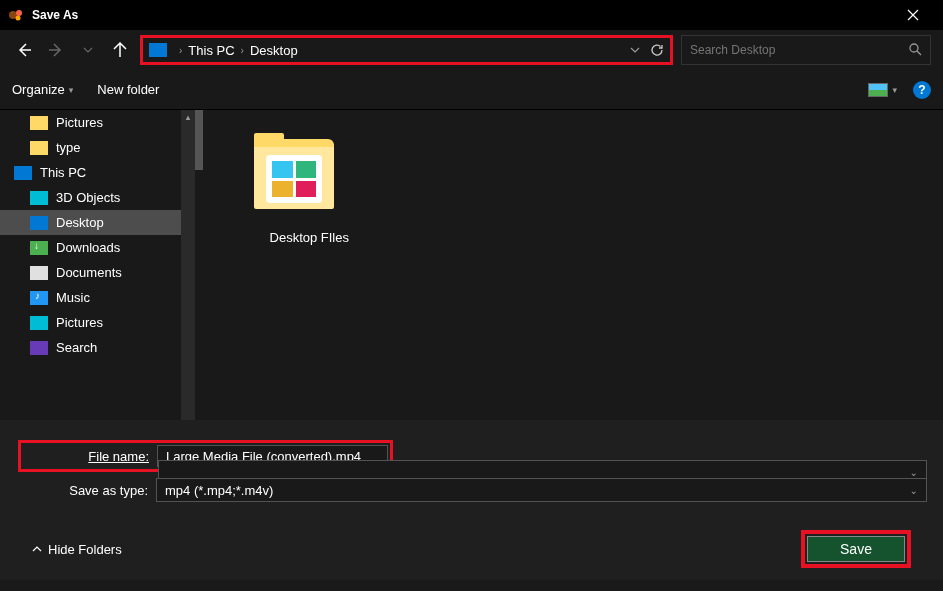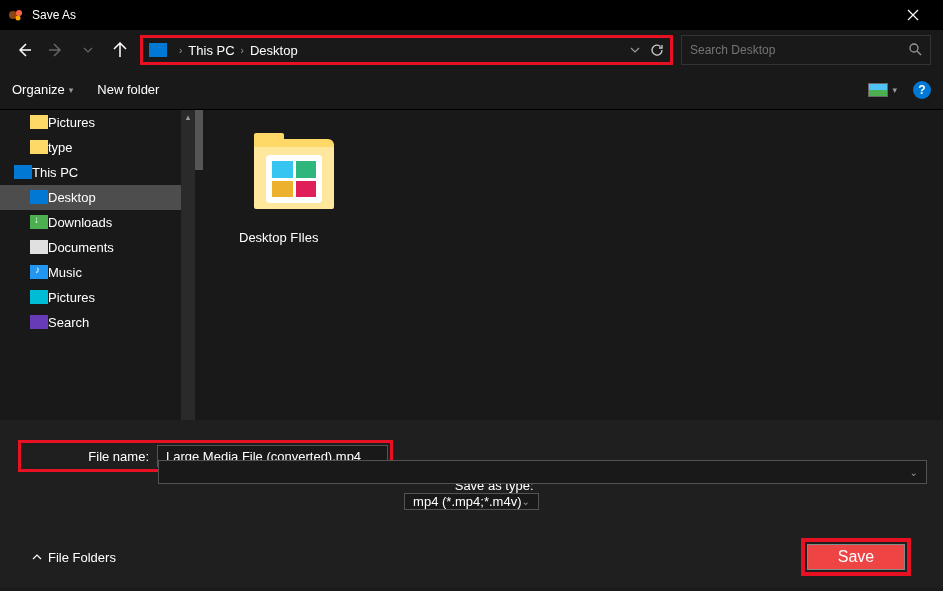--- a/index.html
+++ b/index.html
@@ -1,17 +1,17 @@
 <!DOCTYPE html>
 <html><head>
 <meta charset="utf-8">
 <style>
 * { margin: 0; padding: 0; box-sizing: border-box; font-family: "Segoe UI", Arial, sans-serif; }
 body { background: #1a1a1a; width: 943px; height: 591px; overflow: hidden; color: #fff; font-size: 13px; }
-.titlebar { height: 30px; background: #000; display: flex; align-items: center; padding: 0 8px; }
+.titlebar { height: 30px; background: #000; display: flex; align-items: center; padding: 0 8px; font-weight: bold; }
 .titlebar-icon { width: 16px; height: 16px; margin-right: 8px; }
 .titlebar-title { flex: 1; font-size: 12px; }
 .titlebar-close { width: 45px; height: 30px; display: flex; align-items: center; justify-content: center; cursor: pointer; }
 .navbar { height: 40px; background: #191919; display: flex; align-items: center; padding: 0 12px; gap: 8px; }
 .nav-btn { width: 24px; height: 24px; display: flex; align-items: center; justify-content: center; color: #fff; cursor: pointer; }
 .nav-btn.disabled { color: #666; }
 .breadcrumb-wrap { flex: 1; height: 30px; border: 3px solid #e81123; display: flex; align-items: center; padding: 0 6px; background: #191919; }
 .bc-icon { width: 18px; height: 14px; background: #0078d4; margin-right: 6px; }
 .bc-sep { margin: 0 6px; color: #999; font-size: 10px; }
 .bc-item { color: #fff; cursor: pointer; }
@@ -21,38 +21,38 @@
 .search-icon { color: #999; }
 .toolbar { height: 40px; background: #191919; display: flex; align-items: center; padding: 0 12px; gap: 24px; border-bottom: 1px solid #000; }
 .toolbar-item { color: #fff; cursor: pointer; display: flex; align-items: center; gap: 4px; }
 .toolbar-right { margin-left: auto; display: flex; gap: 16px; align-items: center; }
 .view-btn { width: 20px; height: 14px; background: linear-gradient(#4fc3f7 50%, #4caf50 50%); border: 1px solid #666; }
 .help-btn { width: 18px; height: 18px; border-radius: 50%; background: #0078d4; color: #fff; display: flex; align-items: center; justify-content: center; font-size: 12px; font-weight: bold; }
 .body { display: flex; height: 310px; background: #191919; }
 .sidebar { width: 195px; background: #191919; overflow-y: auto; position: relative; }
 .sidebar-scroll { position: absolute; right: 0; top: 0; width: 14px; height: 100%; background: #2a2a2a; }
 .sidebar-scroll-up { width:14px; height:14px; display:flex; align-items:center; justify-content:center; background:#2a2a2a; color:#999; font-size:9px;}
-.tree-item { display: flex; align-items: flex-start; padding: 5px 8px 5px 30px; cursor: pointer; color: #fff; }
+.tree-item { display: flex; align-items: flex-end; padding: 5px 8px 5px 30px; gap: 8px; cursor: pointer; color: #fff; }
 .tree-item.l0 { padding-left: 14px; }
 .tree-item.selected { background: #4d4d4d; }
 .ti-icon { width: 18px; height: 14px; flex-shrink: 0; }
 .ic-folder { background: #ffd968; }
 .ic-pc { background: #0078d4; }
 .ic-3d { background: #00bcd4; }
 .ic-desktop { background: #0078d4; }
 .ic-doc { background: #e0e0e0; }
 .ic-down { background: #4caf50; position:relative; }
 .ic-down::after{content:"↓"; position:absolute; color:#fff; font-size:10px; left:4px; top:-1px;}
 .ic-music { background: #2196f3; position:relative;}
 .ic-music::after{content:"♪"; position:absolute; color:#fff; font-size:10px; left:5px; top:-1px;}
 .ic-pic { background: #00bcd4; }
 .ic-vid { background: #673ab7; }
 .content { flex: 1; background: #191919; padding: 16px 24px; display: flex; gap: 32px; align-items: flex-start; position:relative; }
 .content-scroll { position:absolute; left:0; top:0; width:8px; height:60px; background:#555;}
-.item-tile { width: 110px; text-align: left; cursor: pointer; }
+.item-tile { width: 110px; text-align: right; cursor: pointer; }
 .tile-thumb { width: 96px; height: 96px; margin: 0 auto 8px; display: flex; align-items: center; justify-content: center; }
 .folder-thumb { width: 80px; height: 70px; background: #ffe89e; border-radius: 2px 6px 2px 2px; position: relative; border-top: 8px solid #ffd968; }
 .folder-thumb::before { content:""; position:absolute; top:-14px; left:0; width:30px; height:8px; background:#ffd968; border-radius:2px 2px 0 0;}
 .folder-inner { position:absolute; top:8px; left:12px; width:56px; height:48px; background:#fff; border-radius:4px; display:grid; grid-template-columns:1fr 1fr; grid-template-rows:1fr 1fr; gap:3px; padding:6px;}
 .folder-inner span:nth-child(1){background:#36c5f0;}
 .folder-inner span:nth-child(2){background:#2eb67d;}
 .folder-inner span:nth-child(3){background:#ecb22e;}
 .folder-inner span:nth-child(4){background:#e01e5a;}
 .video-thumb { width: 96px; height: 70px; background: #2a3547; position: relative; border-top:10px solid #222; border-bottom:10px solid #222;}
 .video-thumb::before, .video-thumb::after { content:""; position:absolute; left:0; right:0; height:10px; background-image: repeating-linear-gradient(90deg,#555 0 6px,#222 6px 12px);}
@@ -64,21 +64,21 @@
 .form-row { display: flex; align-items: center; margin-bottom: 10px; }
 .form-label { width: 140px; text-align: right; padding-right: 8px; color: #fff; font-size: 13px; }
 .form-field { flex: 1; height: 24px; background: #191919; border: 1px solid #535353; display: flex; align-items: center; padding: 0 8px; position: relative; }
 .form-field-text { color: #fff; flex: 1; }
 .form-chevron { color: #999; font-size: 10px; }
 .highlight-box { border: 3px solid #e81123; padding: 2px; display: flex; align-items: center; }
 .highlight-box .form-label { width: 134px; }
 .bottom-row { display: flex; align-items: center; padding: 18px 16px 0; }
 .hide-folders { display: flex; align-items: center; gap: 6px; cursor: pointer; }
 .btn-group { margin-left: auto; display: flex; gap: 14px; }
-.btn { width: 98px; height: 26px; border: 1px solid #666; background: #ef4444; color: #fff; display: flex; align-items: center; justify-content: center; cursor: pointer; font-size: 16px; }
+.btn { width: 98px; height: 26px; border: 1px solid #666; background: #14532d; color: #fff; display: flex; align-items: center; justify-content: center; cursor: pointer; font-size: 14px; }
 .btn-highlight { border: 4px solid #e81123; padding: 2px; }
 .btn-highlight .btn { border: 1px solid #888; }
 </style>
 </head>
 <body>
 
 <div class="titlebar">
   <span class="titlebar-icon">
     <svg viewBox="0 0 16 16">
         <circle cx="5" cy="8" r="4" fill="#8b4513"></circle>
@@ -166,20 +166,24 @@
           <span>Pictures</span>
         </div>
         <div class="tree-item">
           <span class="ti-icon ic-folder"></span>
           <span>type</span>
         </div>
         <div class="tree-item l0">
           <span class="ti-icon ic-pc"></span>
           <span>This PC</span>
         </div>
+        <div class="tree-item">
+          <span class="ti-icon ic-3d"></span>
+          <span>3D Objects</span>
+        </div>
         <div class="tree-item selected">
           <span class="ti-icon ic-desktop"></span>
           <span>Desktop</span>
         </div>
         <div class="tree-item">
           <span class="ti-icon ic-down"></span>
           <span>Downloads</span>
         </div>
         <div class="tree-item">
           <span class="ti-icon ic-doc"></span>
@@ -216,45 +220,45 @@
               </div>
             </div>
           </div>
           <div class="tile-label">Desktop FIles</div>
         </div>
       </div>
   </div>
 </div>
 
 <div class="footer">
-  <div class="highlight-box" style="width:375px;margin-left:2px;margin-bottom:6px;">
+  <div class="highlight-box" style="width:375px;margin-left:2px;margin-bottom:6px;text-decoration:underline;">
     <div class="form-label">File name:</div>
     <div style="flex:1;height:22px;background:#191919;border:1px solid #535353;display:flex;align-items:center;padding:0 8px;">
       <span class="form-field-text">Large Media File (converted).mp4</span>
     </div>
   </div>
   <div class="form-row" style="position:absolute;top:460px;left:158px;right:16px;pointer-events:none;">
     <div class="form-field" style="pointer-events:auto;">
       <span class="form-field-text"></span>
       <span class="form-chevron">⌄</span>
     </div>
   </div>
-  <div class="form-row" style="margin-top:4px;flex-direction:column;">
+  <div class="form-row" style="margin-top:4px;">
     <div class="form-label">Save as type:</div>
     <div class="form-field">
       <span class="form-field-text">mp4 (*.mp4;*.m4v)</span>
       <span class="form-chevron">⌄</span>
     </div>
   </div>
   <div class="bottom-row">
     <div class="hide-folders">
       <svg width="10" height="6">
           <path d="M1 5 L5 1 L9 5" stroke="#fff" stroke-width="1.2" fill="none"></path>
         </svg>
-      <span>File Folders</span>
+      <span>Hide Folders</span>
     </div>
     <div class="btn-group">
       <div class="btn-highlight">
         <div class="btn">
             <span>Save</span>
           </div>
       </div>
     </div>
   </div>
 </div>

